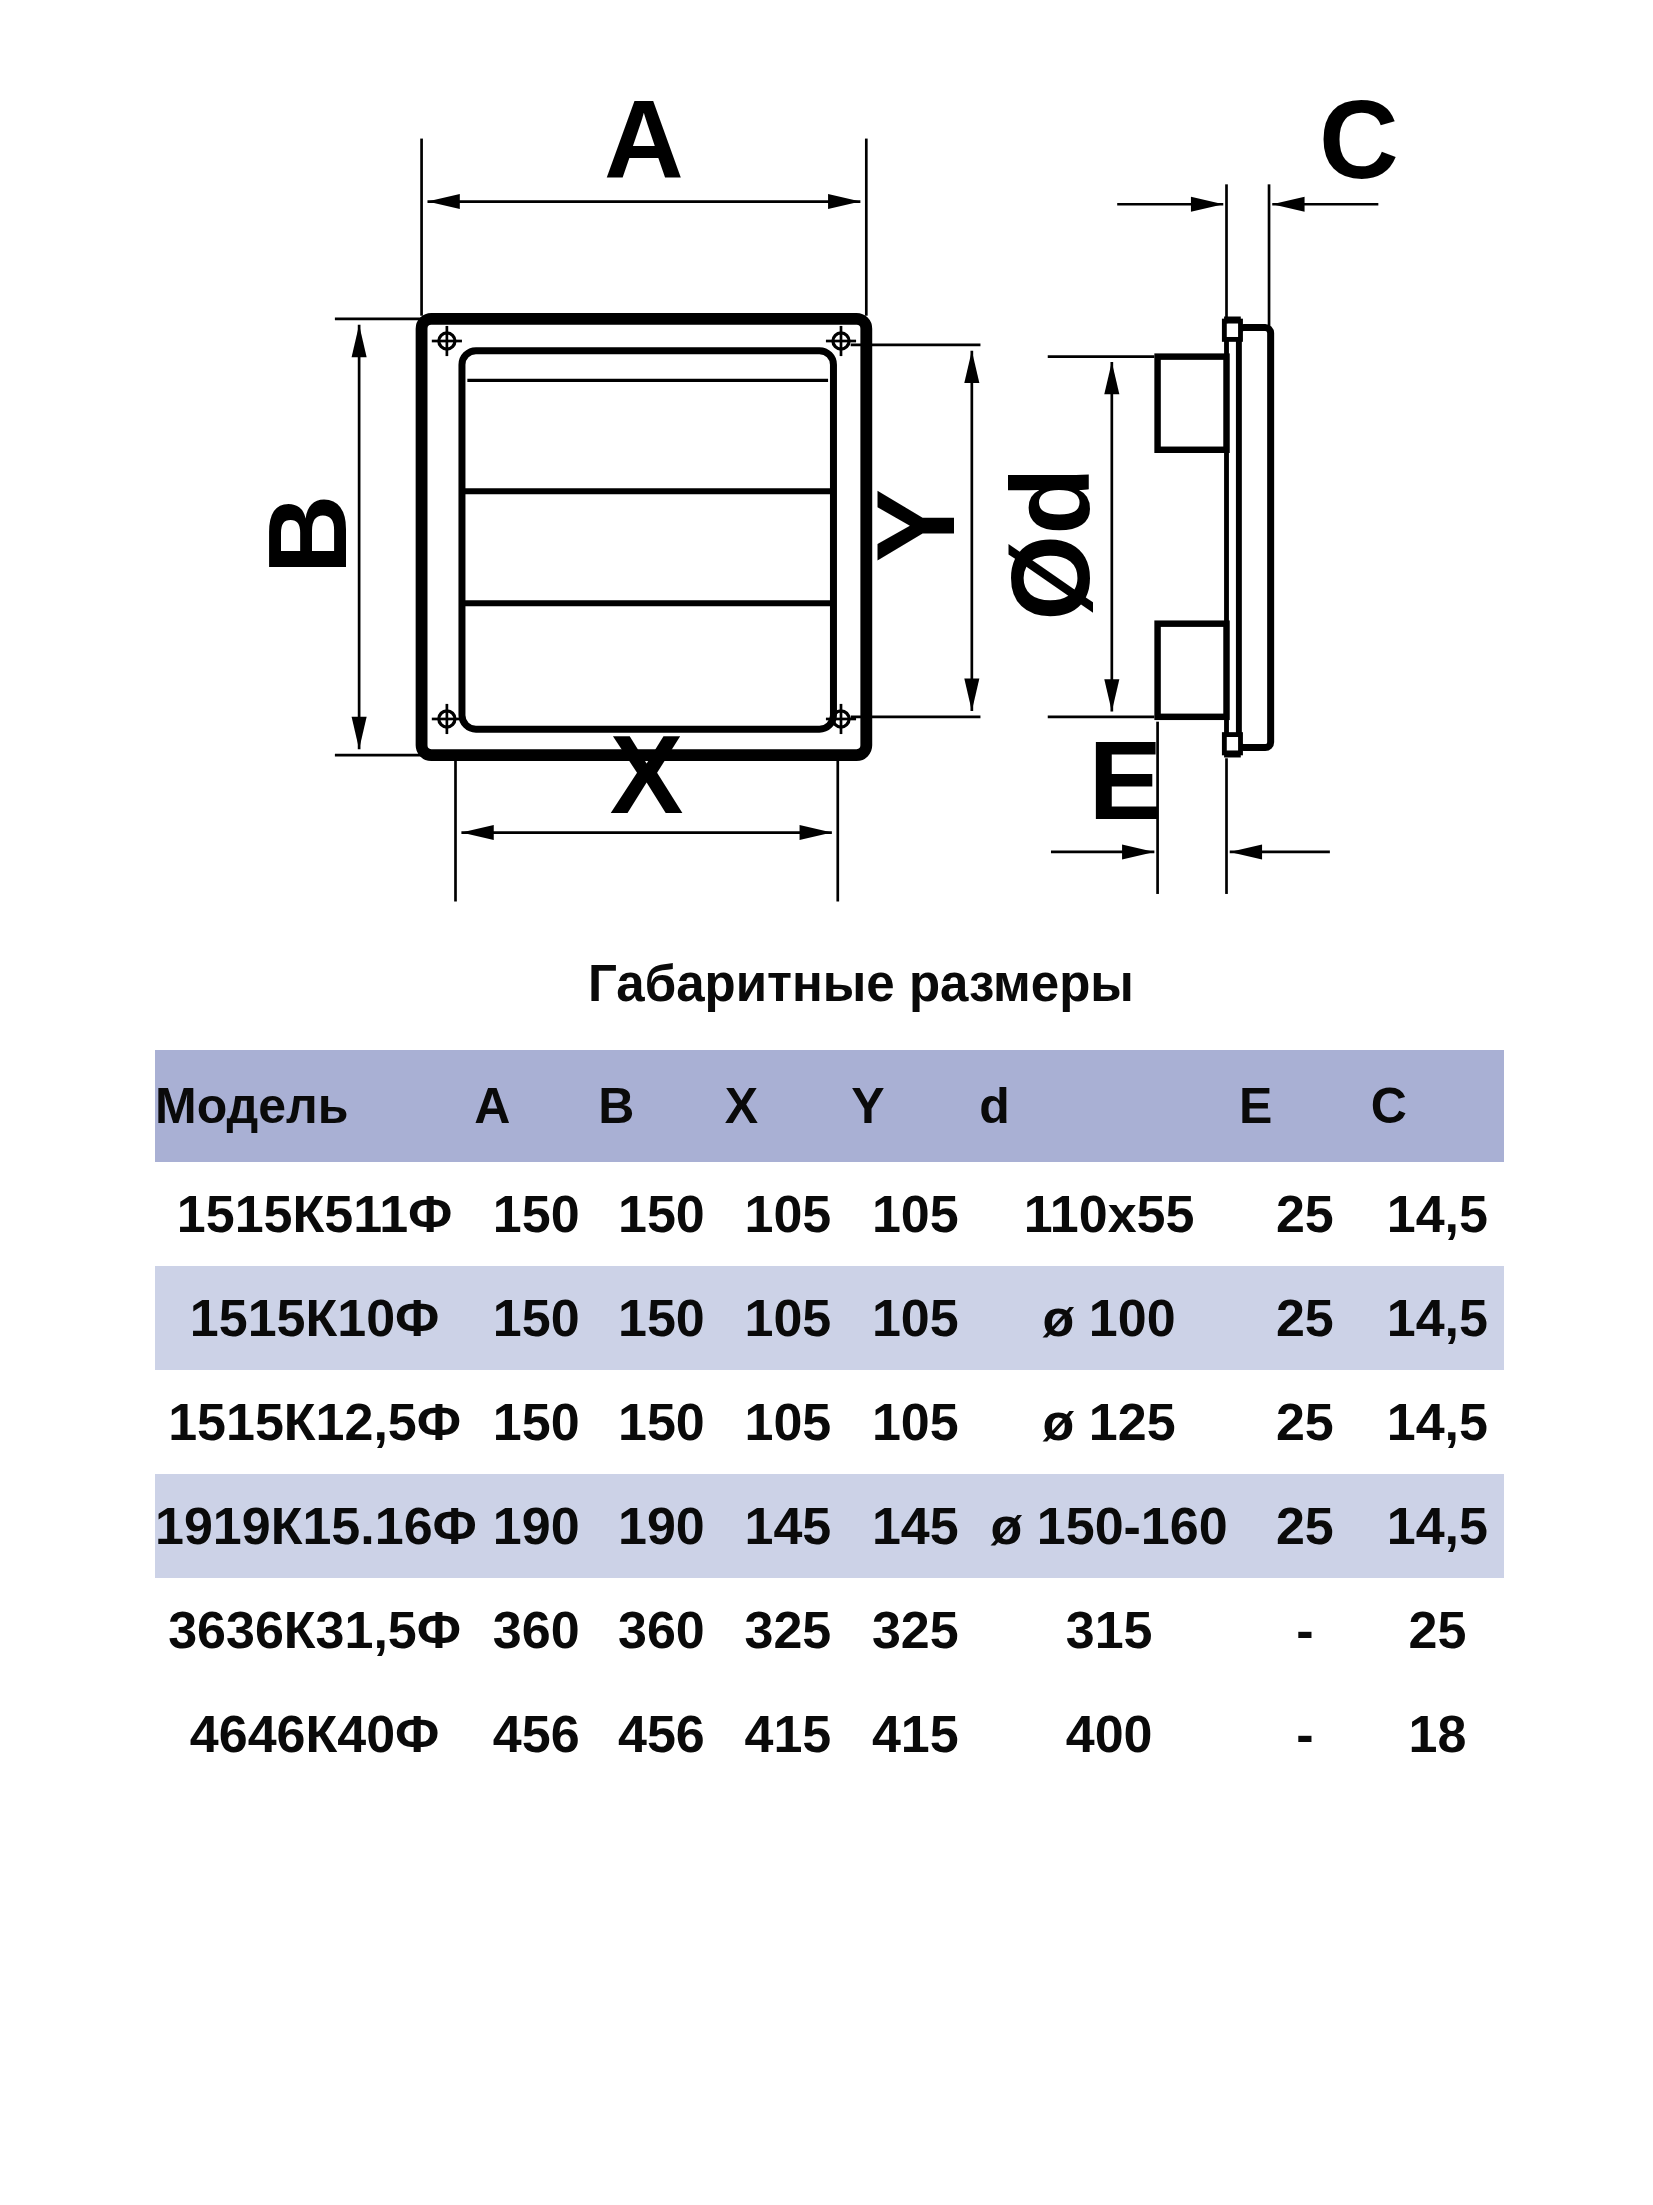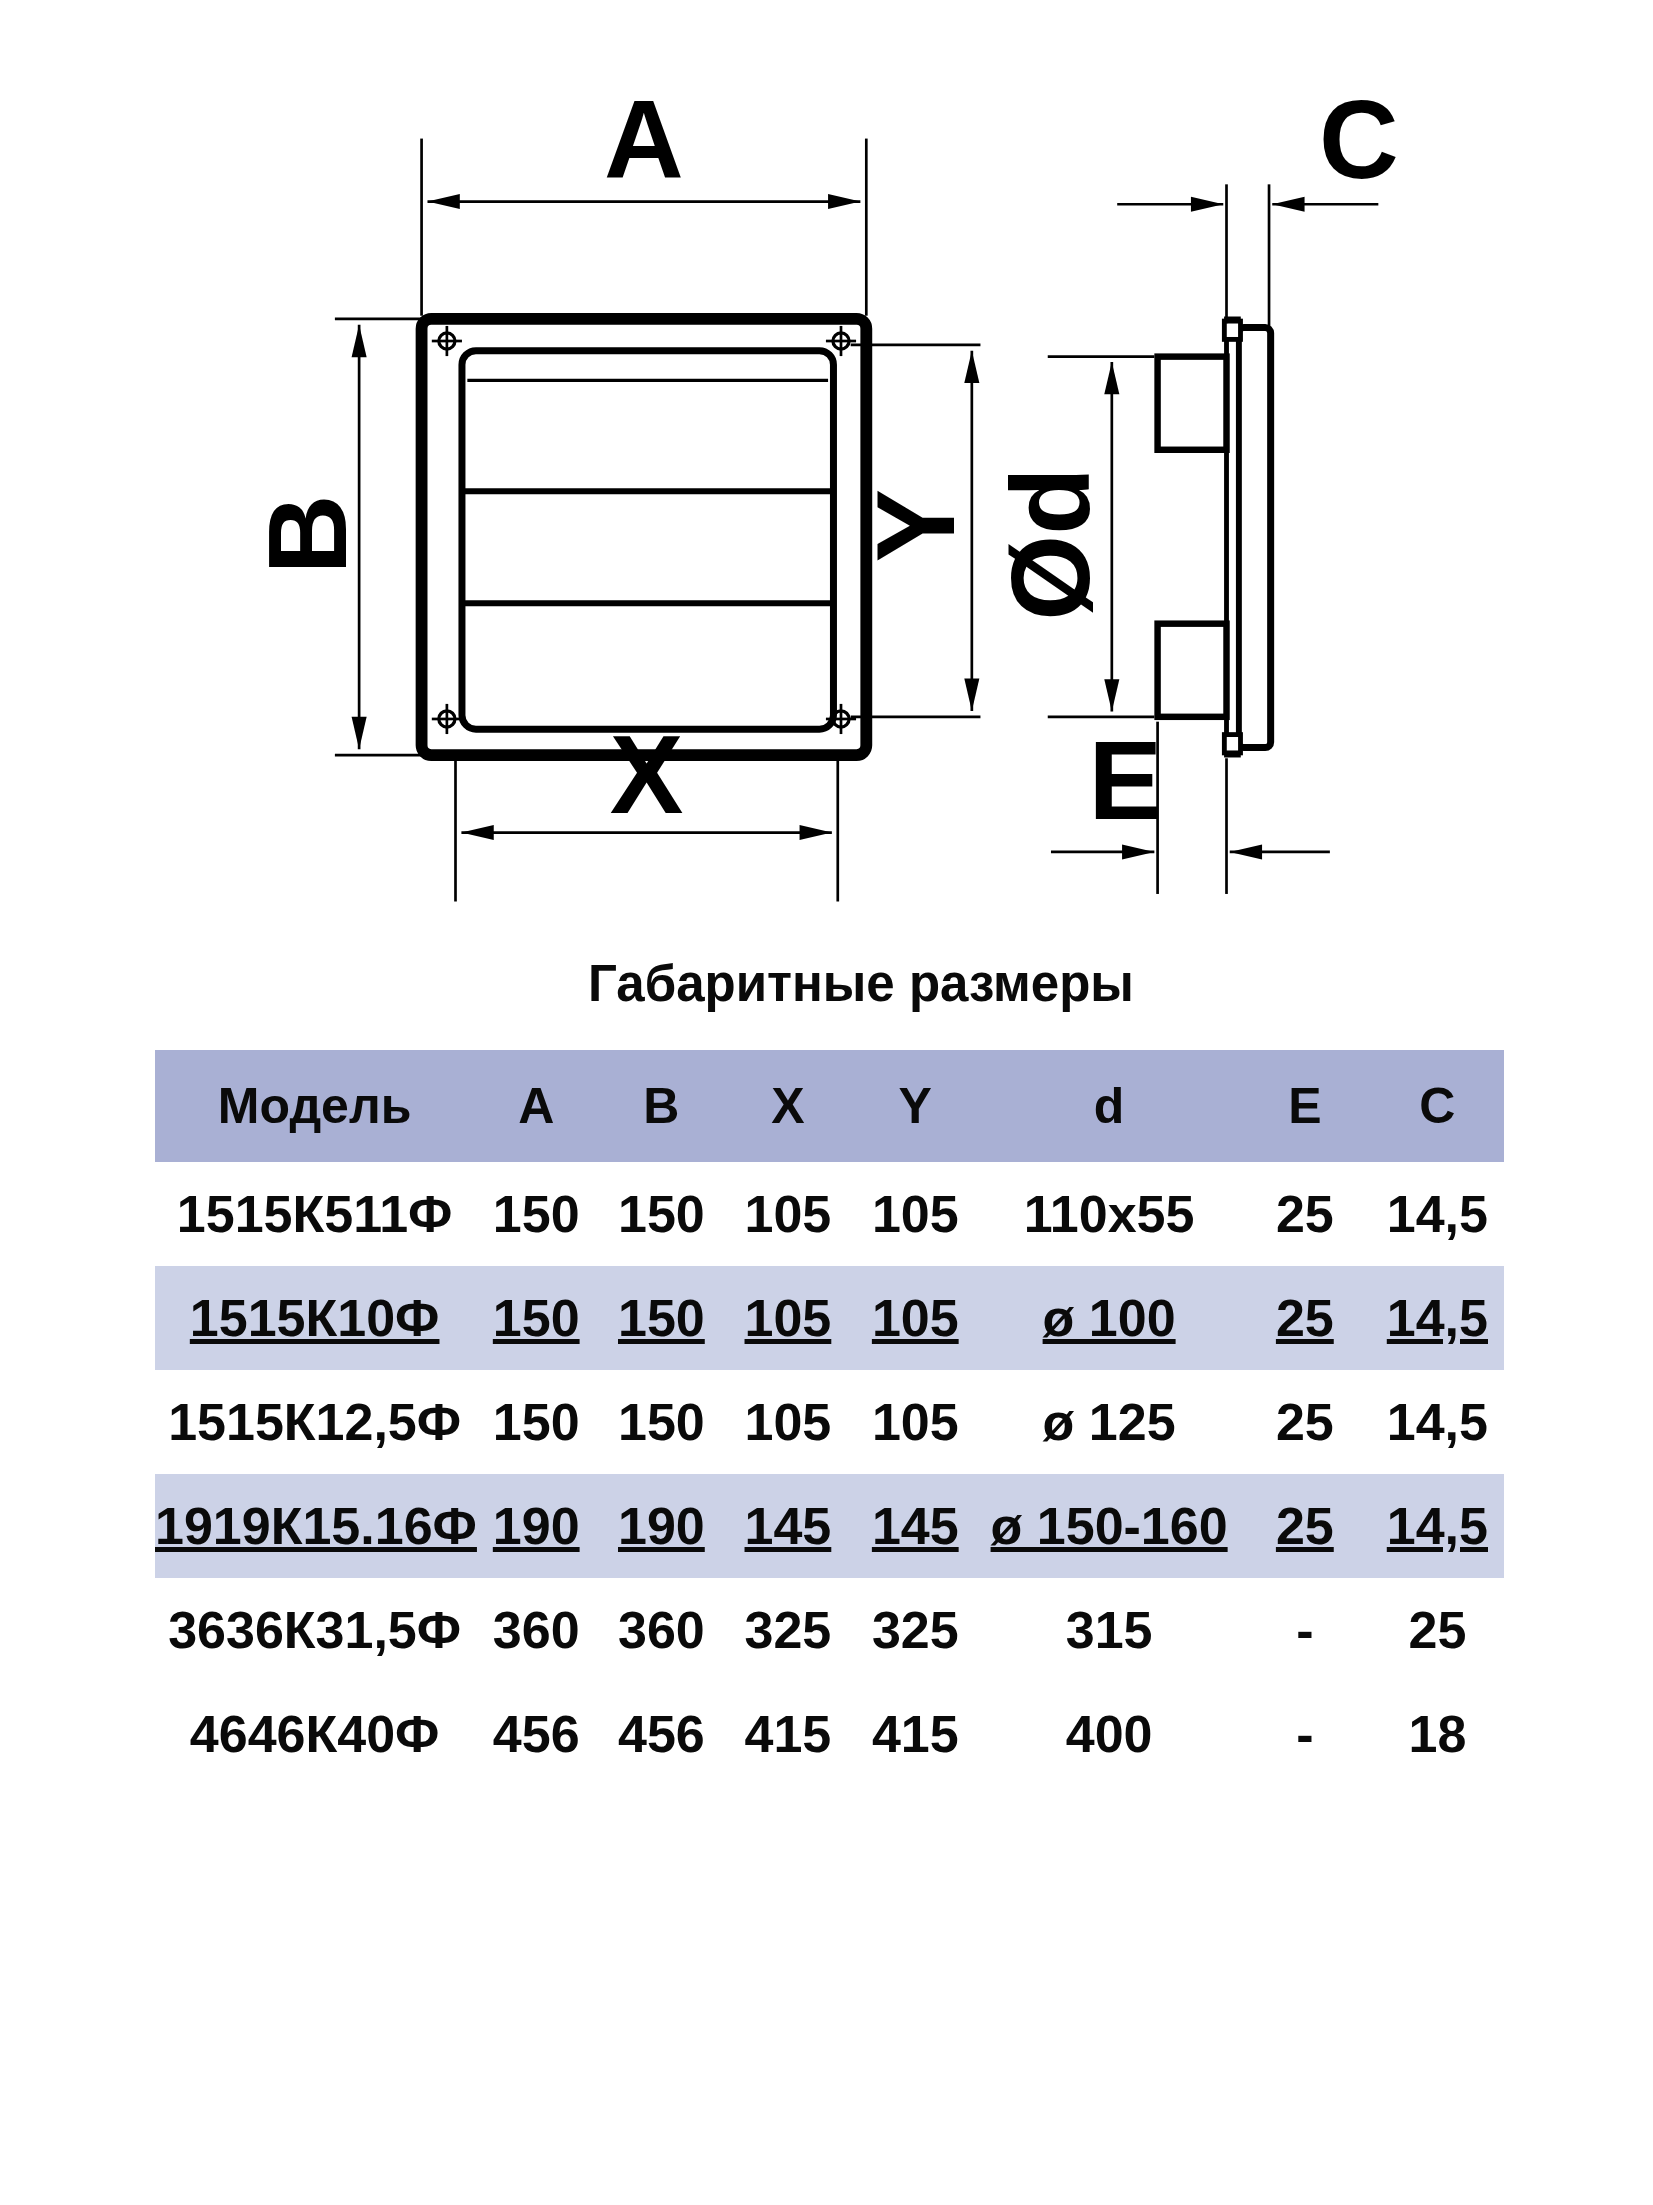--- a/index.html
+++ b/index.html
@@ -46,37 +46,37 @@
     width:1349px;
     border-collapse:collapse;
     table-layout:fixed;
   }
   table.dims th{
     height:112px;
     background:var(--header-bg);
     font-size:50px;
     font-weight:700;
     color:var(--text);
-    text-align:center;
+    text-align:left;
     vertical-align:middle;
     padding:0;
     white-space:nowrap;
   }
   table.dims td{
     height:104px;
     background:var(--row-bg);
     font-size:52px;
     font-weight:700;
     color:var(--text);
     text-align:center;
     vertical-align:middle;
     padding:0;
     white-space:nowrap;
   }
-  table.dims tr.alt td{background:var(--row-alt-bg);text-decoration:underline;}
+  table.dims tr.alt td{background:var(--row-alt-bg);}
 </style>
 </head>
 <body>
 
 <div class="page">
 
   <svg class="drawing" width="1654" height="948" viewBox="0 0 3072 1760">
     <defs>
       <marker id="arr" markerUnits="userSpaceOnUse" markerWidth="66" markerHeight="34" refX="62" refY="17" orient="auto-start-reverse">
         <path class="arrhead" d="M2,3 L62,17 L2,31 Z"></path>

